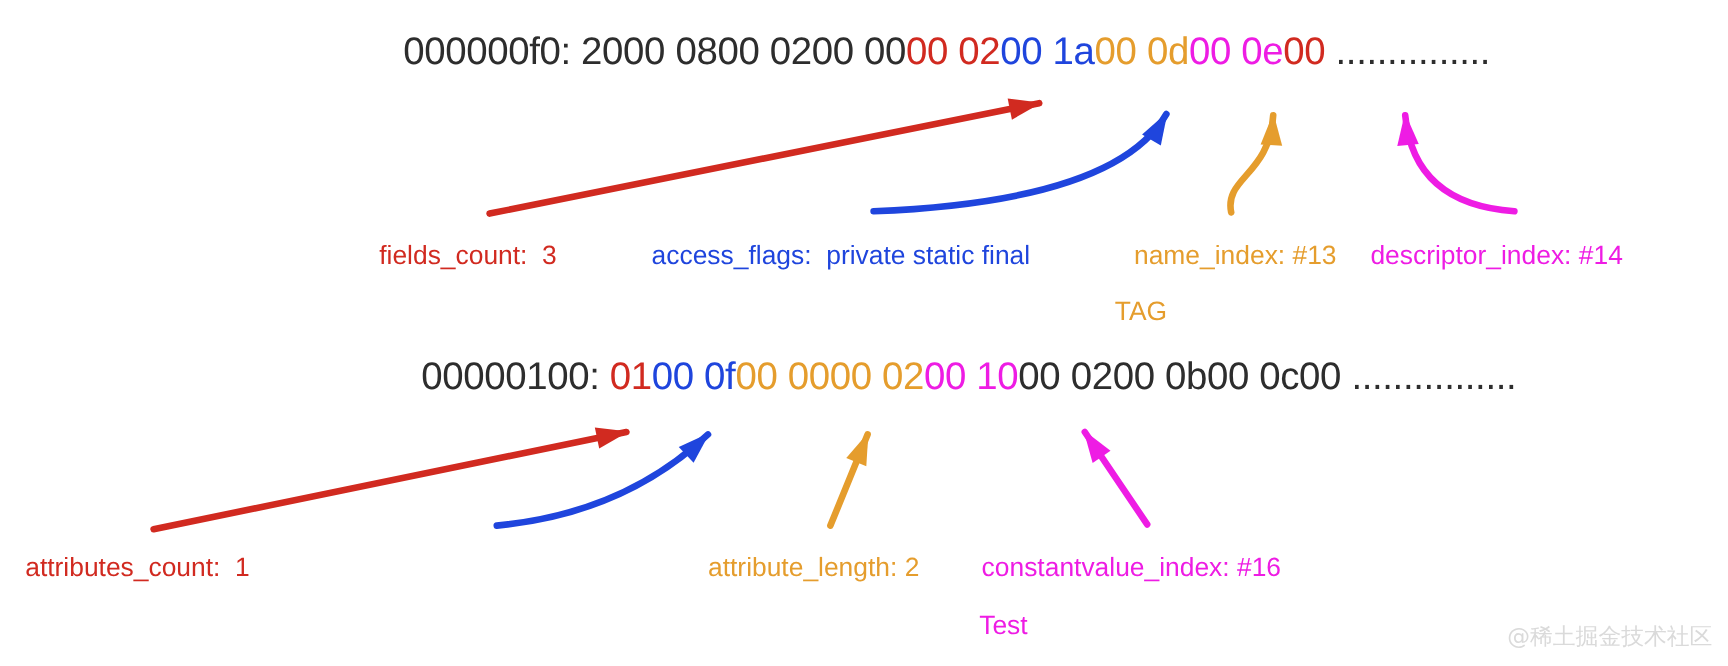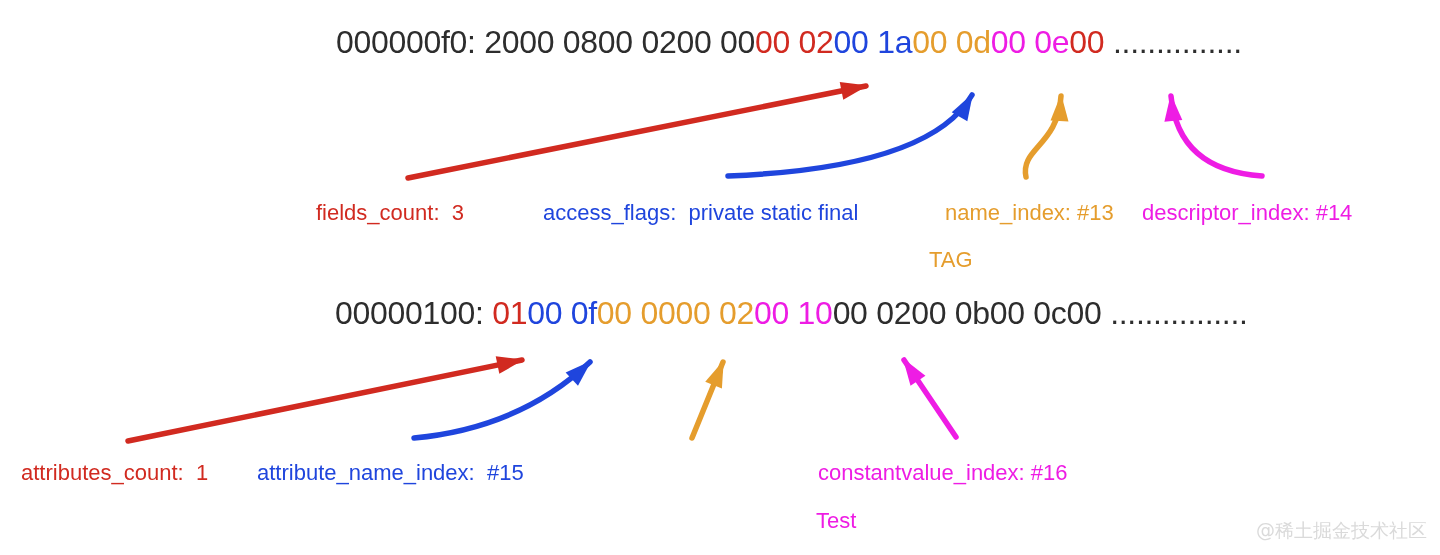--- a/index.html
+++ b/index.html
@@ -74,30 +74,30 @@
     <path class="arrow stroke-magenta" marker-end="url(#ah-magenta)" d="M1262,176 Q1178,170 1171,96"></path>
 
     <path class="arrow stroke-red" marker-end="url(#ah-red)" d="M128,441 L522,360"></path>
     <path class="arrow stroke-blue" marker-end="url(#ah-blue)" d="M414,438 Q520,428 590,362"></path>
     <path class="arrow stroke-orange" marker-end="url(#ah-orange)" d="M692,438 L723,362"></path>
     <path class="arrow stroke-magenta" marker-end="url(#ah-magenta)" d="M956,437 L904,360"></path>
   </svg>
 
   <div class="hexline" style="left:336px;top:22px;"><span style="color: var(--dark);">000000f0: 2000 0800 0200 00</span><span style="color: var(--red);">00 02</span><span style="color: var(--blue);">00 1a</span><span style="color: var(--orange);">00 0d</span><span style="color: var(--magenta);">00 0e</span><span style="color: var(--red);">00</span><span style="color: var(--dark);"> ...............</span></div>
 
-  <div class="hexline" style="left:335px;top:293px;"><span style="color: var(--dark);">00000100: </span><span style="color: var(--red);">01</span><span style="color: var(--blue);">00 0f</span><span style="color: var(--orange);">00 0000 02</span><span style="color: var(--magenta);">00 10</span><span style="color: var(--dark);">00 0200 0b00 0c00 ................</span></div>
+  <div class="hexline" style="left:351px;top:293px;"><span style="color: var(--dark);">00000100: </span><span style="color: var(--red);">01</span><span style="color: var(--blue);">00 0f</span><span style="color: var(--orange);">00 0000 02</span><span style="color: var(--magenta);">00 10</span><span style="color: var(--dark);">00 0200 0b00 0c00 ................</span></div>
 
   <div class="label c-red" style="left:316px;top:199px;">fields_count:  3</div>
   <div class="label c-blue" style="left:543px;top:199px;">access_flags:  private static final</div>
   <div class="label c-orange" style="left:929px;top:199px;margin-left:16px;">name_index: #13</div>
   <div class="label c-magenta" style="left:1142px;top:199px;">descriptor_index: #14</div>
 
   <div class="label c-orange" style="left:929px;top:246px;">TAG</div>
 
   <div class="label c-red" style="left:21px;top:459px;">attributes_count:  1</div>
-  <div class="label c-blue" style="left:257px;top:459px;">attribute_name_index:  #15</div>
+  <div class="label c-orange" style="left:590px;top:459px;">attribute_length: 2</div>
   <div class="label c-magenta" style="left:818px;top:459px;">constantvalue_index: #16</div>
 
   <div class="label c-magenta" style="left:816px;top:507px;">Test</div>
 
   <div class="watermark">@稀土掘金技术社区</div>
 
 </div>
 
 </body></html>

